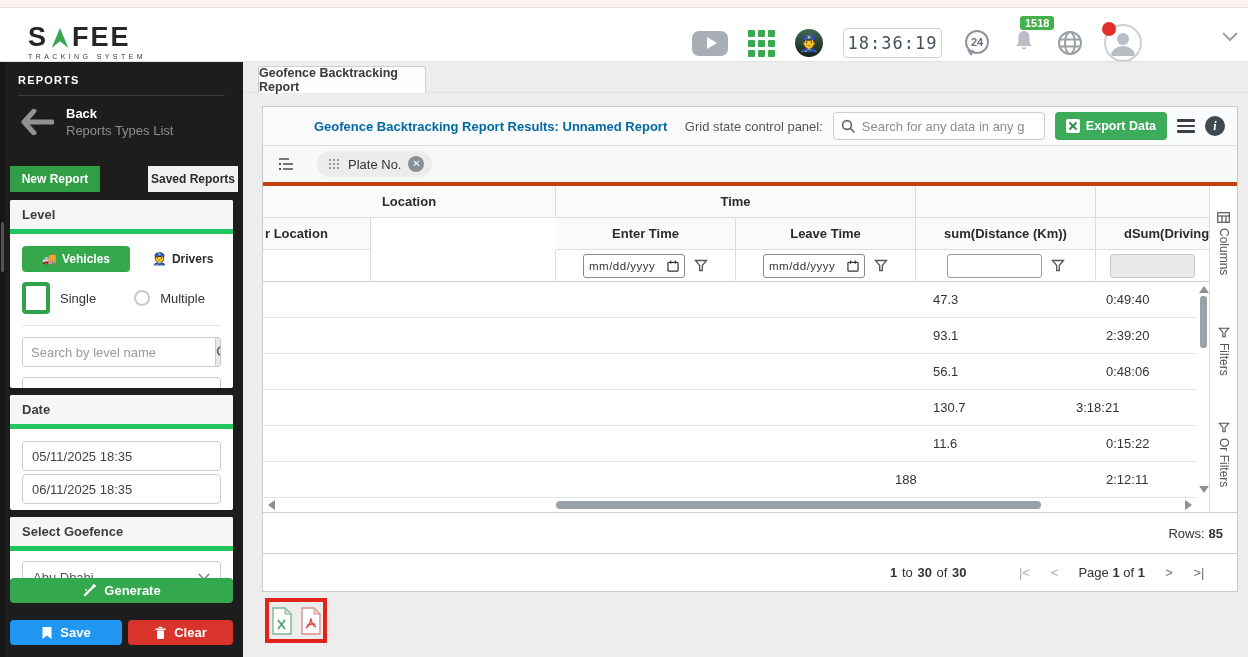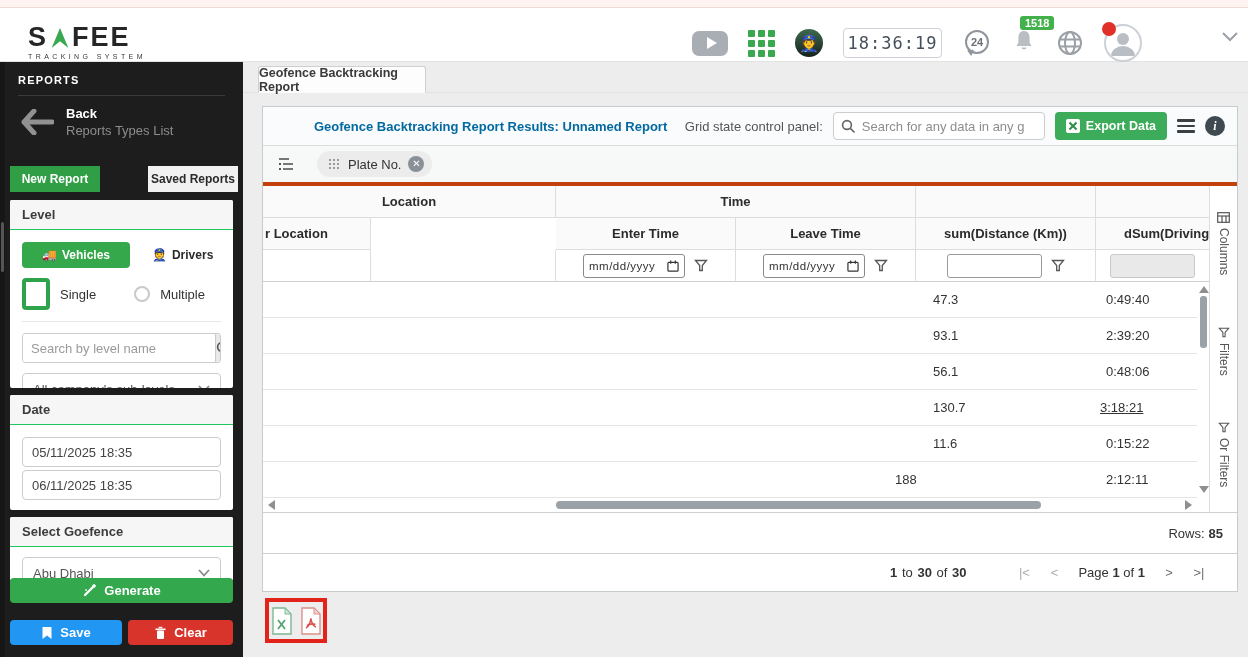--- a/index.html
+++ b/index.html
@@ -35,21 +35,21 @@
   .sb-scroll { position:absolute; left:0; top:0; width:5px; height:595px; background:#161616; }
   .sb-thumb { position:absolute; left:1px; top:160px; width:3px; height:50px; background:#555; border-radius:2px; }
   .sb-title { position:absolute; left:18px; top:12px; color:#fff; font-size:11px; font-weight:bold; letter-spacing:1.2px; }
   .sb-div { position:absolute; left:18px; top:33px; width:207px; height:1px; background:#3a3a3a; }
   .back-label { color:#fff; font-size:13px; font-weight:bold; }
   .back-sub { color:#8d8d8d; font-size:13px; margin-top:2px; }
   .sb-tabs { position:absolute; left:10px; top:104px; width:228px; height:26px; display:flex; font-size:12px; font-weight:bold;gap:48px; }
   .sb-tab-new { flex:1; background:#2f9e44; color:#fff; display:flex; align-items:center; justify-content:center; }
   .sb-tab-saved { flex:1; background:#f1f1f1; color:#2b2b2b; display:flex; align-items:center; justify-content:center; }
   .card { position:absolute; left:10px; width:223px; background:#fff; border-radius:2px; overflow:hidden; }
-  .card-head { background:#f6f6f6; border-bottom:1px solid #22c55e; padding:7px 12px; font-size:13px; font-weight:bold; color:#3c3c3c; }
+  .card-head { background:#f6f6f6; border-bottom:5px solid #22c55e; padding:7px 12px; font-size:13px; font-weight:bold; color:#3c3c3c; }
   .btn-vehicles { width:108px; height:26px; background:#35a84c; border:none; border-radius:4px; color:#fff; font-size:12px; font-weight:bold;
                   display:flex; align-items:center; justify-content:center; gap:5px; }
   .btn-drivers { height:26px; background:none; border:none; color:#2b2b2b; font-size:12px; font-weight:bold;
                  display:flex; align-items:center; gap:5px; }
   .radio { width:16px; height:16px; border-radius:50%; background:#fff; }
   .radio.sel { border:4px solid #2fa24c; }
   .radio.un { border:2px solid #c9c9c9; }
   .radio-lbl { font-size:13px; color:#333; }
   .searchbox { display:flex; height:30px; border:1px solid #ccc; border-radius:3px; overflow:hidden; }
   .searchbox input { flex:1; border:none; outline:none; padding:0 8px; font-size:13px; color:#0c4a6e; font-family:inherit; }
@@ -410,21 +410,21 @@
       <div class="trow" style="top:132px;">
         <span class="tval" style="left:670px;">93.1</span>
         <span class="tval" style="left:843px;">2:39:20</span>
       </div>
       <div class="trow" style="top:168px;">
         <span class="tval" style="left:670px;">56.1</span>
         <span class="tval" style="left:843px;">0:48:06</span>
       </div>
       <div class="trow" style="top:204px;">
         <span class="tval" style="left:670px;">130.7</span>
-        <span class="tval" style="left:837px;text-decoration:underline;">3:18:21</span>
+        <span class="tval" style="left:813px;">3:18:21</span>
       </div>
       <div class="trow" style="top:240px;">
         <span class="tval" style="left:670px;">11.6</span>
         <span class="tval" style="left:843px;">0:15:22</span>
       </div>
       <div class="trow" style="top:276px;">
         <span class="tval" style="left:632px;">188</span>
         <span class="tval" style="left:843px;">2:12:11</span>
       </div>
 

